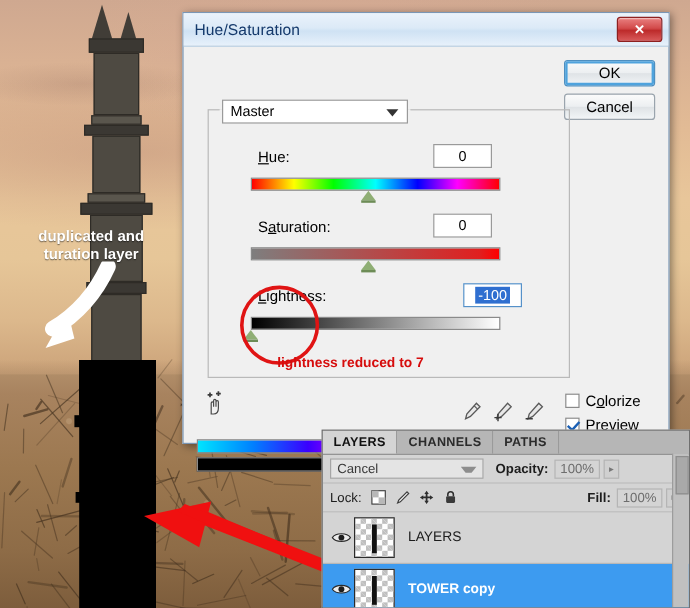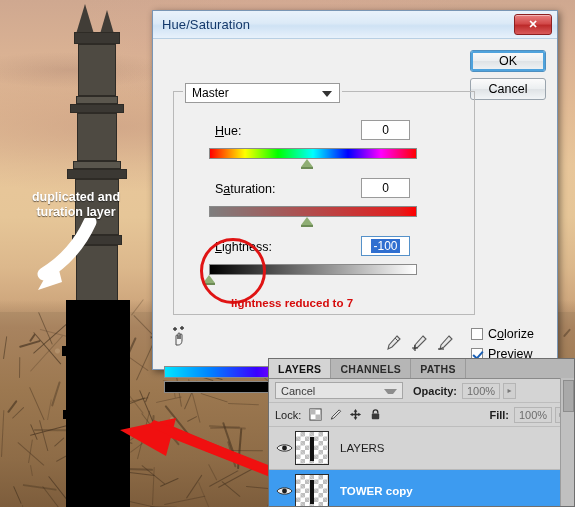--- a/index.html
+++ b/index.html
@@ -130,21 +130,21 @@
   .chan-combo span.val{font-size:12px;padding-left:6px;color:#000;}
   .chan-combo .chev{position:absolute;right:7px;top:7px;width:0;height:0;
     border-left:5px solid transparent;border-right:5px solid transparent;border-top:6px solid #333;}
   .group-mask{position:absolute;left:30px;top:52px;width:159px;height:2px;background:#f0f0f0;z-index:3;}
   .sl-label{position:absolute;font-size:12.5px;color:#000;}
   .sl-label u{text-decoration:underline;}
   .sl-field{
     position:absolute;width:49px;height:20px;background:#fff;border:1px solid #9a9a9a;
     display:flex;align-items:center;justify-content:center;font-size:12px;color:#000;box-sizing:border-box;
   }
-  .sl-field.sel{border:1px solid #5591c9;}
+  .sl-field.sel{border:1px solid #5591c9;margin-left:25px;}
   .sl-field.sel span{background:#2f6fd0;color:#fff;padding:0 2px;}
   .bar{position:absolute;height:11px;border:1px solid #8a8a8a;box-sizing:border-box;}
   .bar.hue{background:linear-gradient(90deg,#ff0000 0%,#ffff00 17%,#00ff00 33%,#00ffff 50%,#0000ff 67%,#ff00ff 83%,#ff0000 100%);}
   .bar.sat{background:linear-gradient(90deg,#7e7e7e 0%,#e01f1f 92%,#ff0000 100%);}
   .bar.light{background:linear-gradient(90deg,#000000 0%,#ffffff 100%);}
   .handle{
     position:absolute;width:0;height:0;
     border-left:6px solid transparent;border-right:6px solid transparent;
     border-bottom:8px solid #8fae74;
   }

